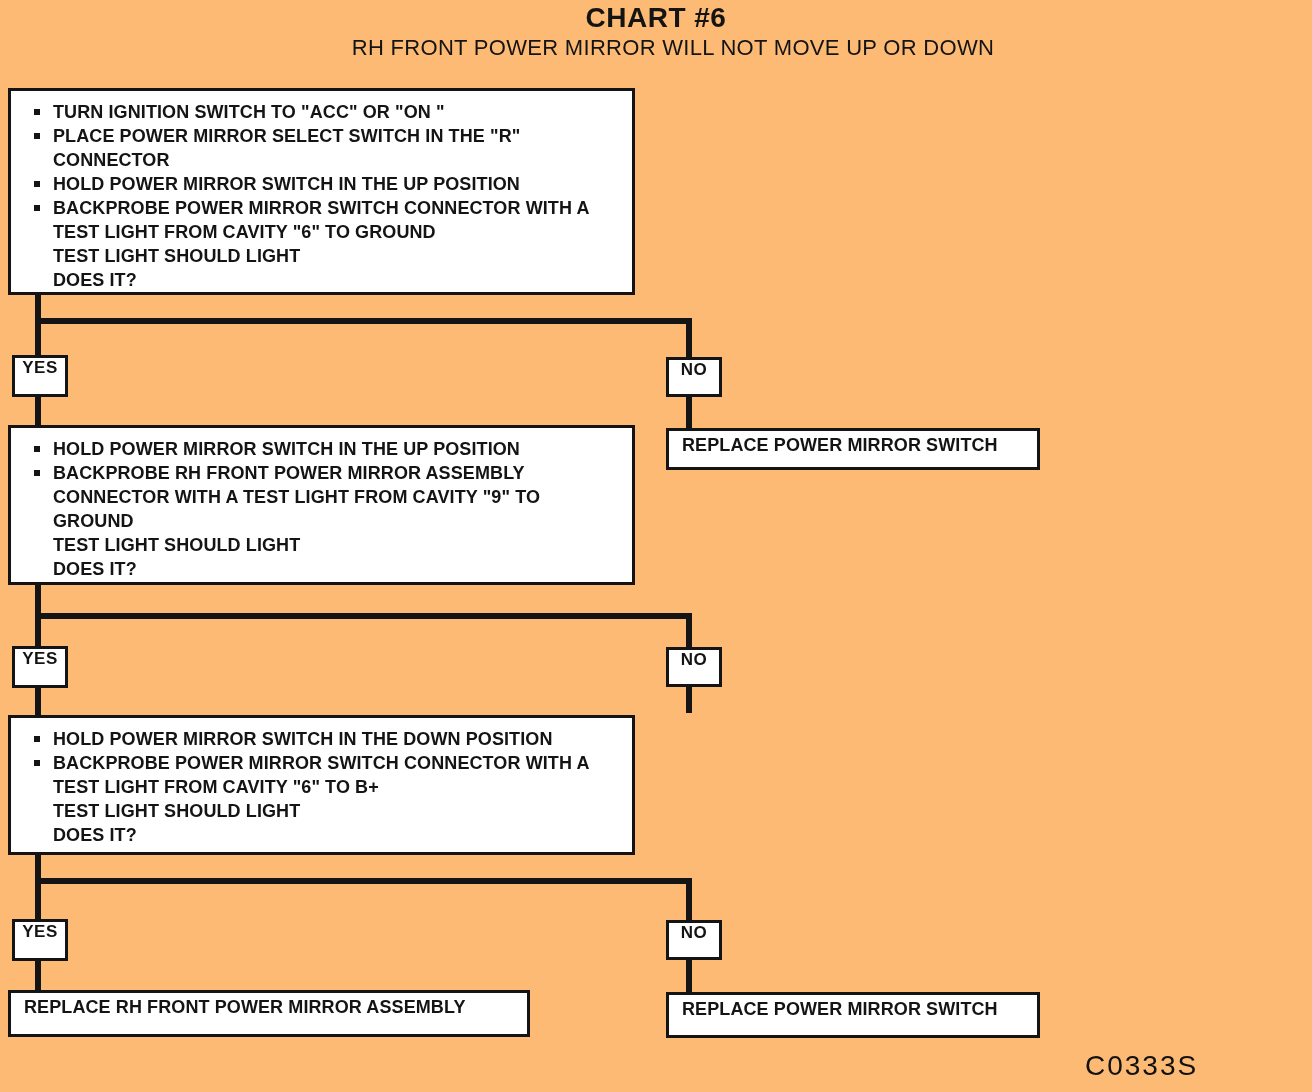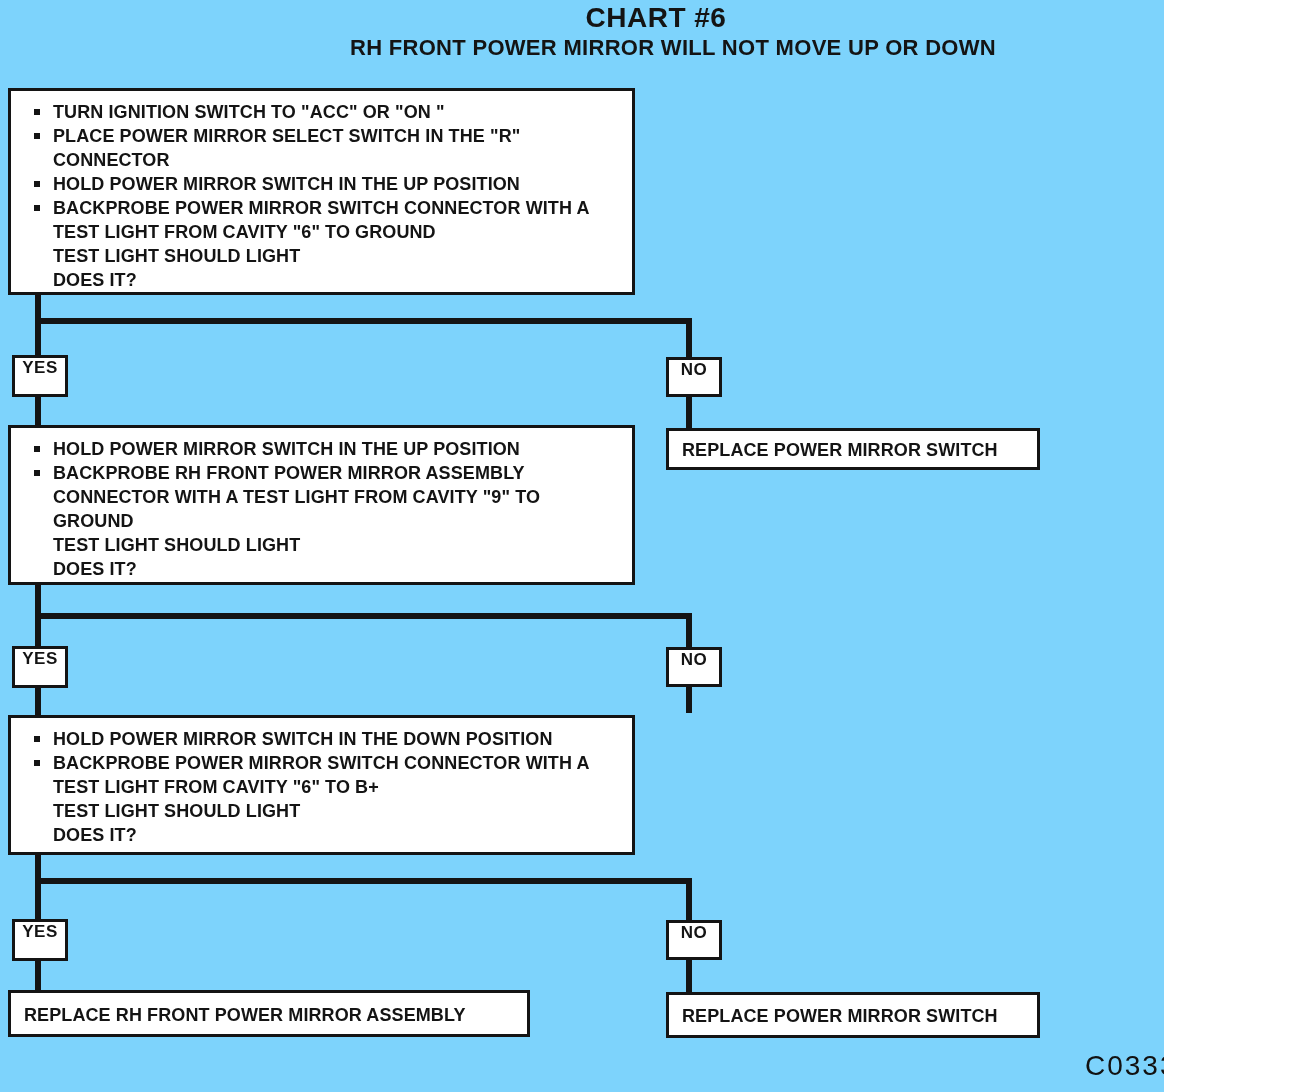--- a/index.html
+++ b/index.html
@@ -2,40 +2,40 @@
 <html><head>
 <meta charset="utf-8">
 <style>
   * { margin:0; padding:0; box-sizing:border-box; }
   html,body { background:#ffffff; }
   body {
     width:1312px; height:1092px;
     font-family:"Liberation Sans", sans-serif;
     color:#141414;
   }
-  .stage { position:relative; width:1164px; height:1092px; background:#7dd3fc; overflow:hidden; }
+  .stage { position:relative; width:1312px; height:1092px; background:#fdba74; overflow:hidden; }
 
   .titles { position:absolute; top:2px; left:0; width:1312px; text-align:center; }
   .title { font-size:28px; font-weight:bold; letter-spacing:0.5px; }
-  .subtitle { font-size:22px; font-weight:bold; letter-spacing:0.3px; margin-top:1px;padding-left:34px; }
+  .subtitle { font-size:22px; font-weight:normal; letter-spacing:0.3px; margin-top:1px;padding-left:34px; }
 
   .box { position:absolute; border:3px solid #141414; background:#fff; }
 
   .decision { padding:9px 10px 0 10px; }
   .line {
     position:relative; padding-left:32px; padding-right:10px;
     font-size:18px; font-weight:bold; line-height:24px; letter-spacing:0.1px;
   }
   .line.bullet::before {
     content:""; position:absolute; left:13px; top:9px;
     width:6px; height:6px; background:#141414;
   }
 
   .action {
-    display:flex; align-items:center; padding:2px 10px 0 13px;
+    display:flex; align-items:flex-start; padding:2px 10px 0 13px;
     font-size:18px; font-weight:bold; line-height:24px; letter-spacing:0.1px;
   }
 
   .yn {
     display:flex; align-items:flex-start; justify-content:center;
     font-size:17px; font-weight:bold; letter-spacing:0.5px;
   }
 
   .conn { position:absolute; background:#141414; }
 

